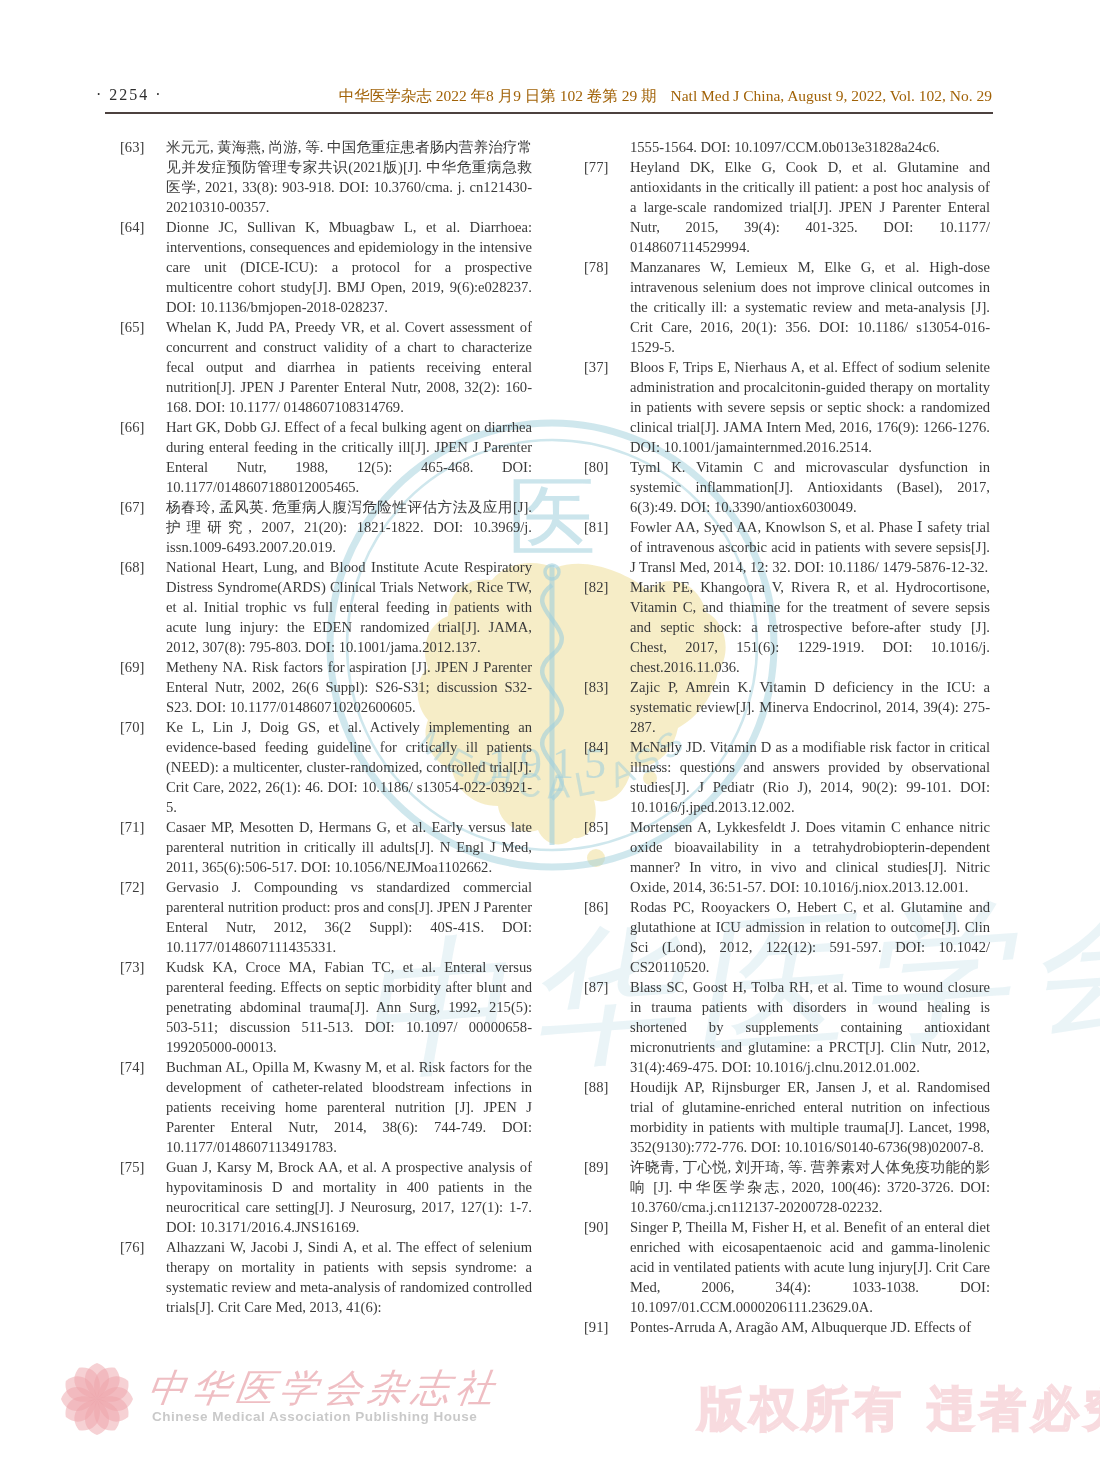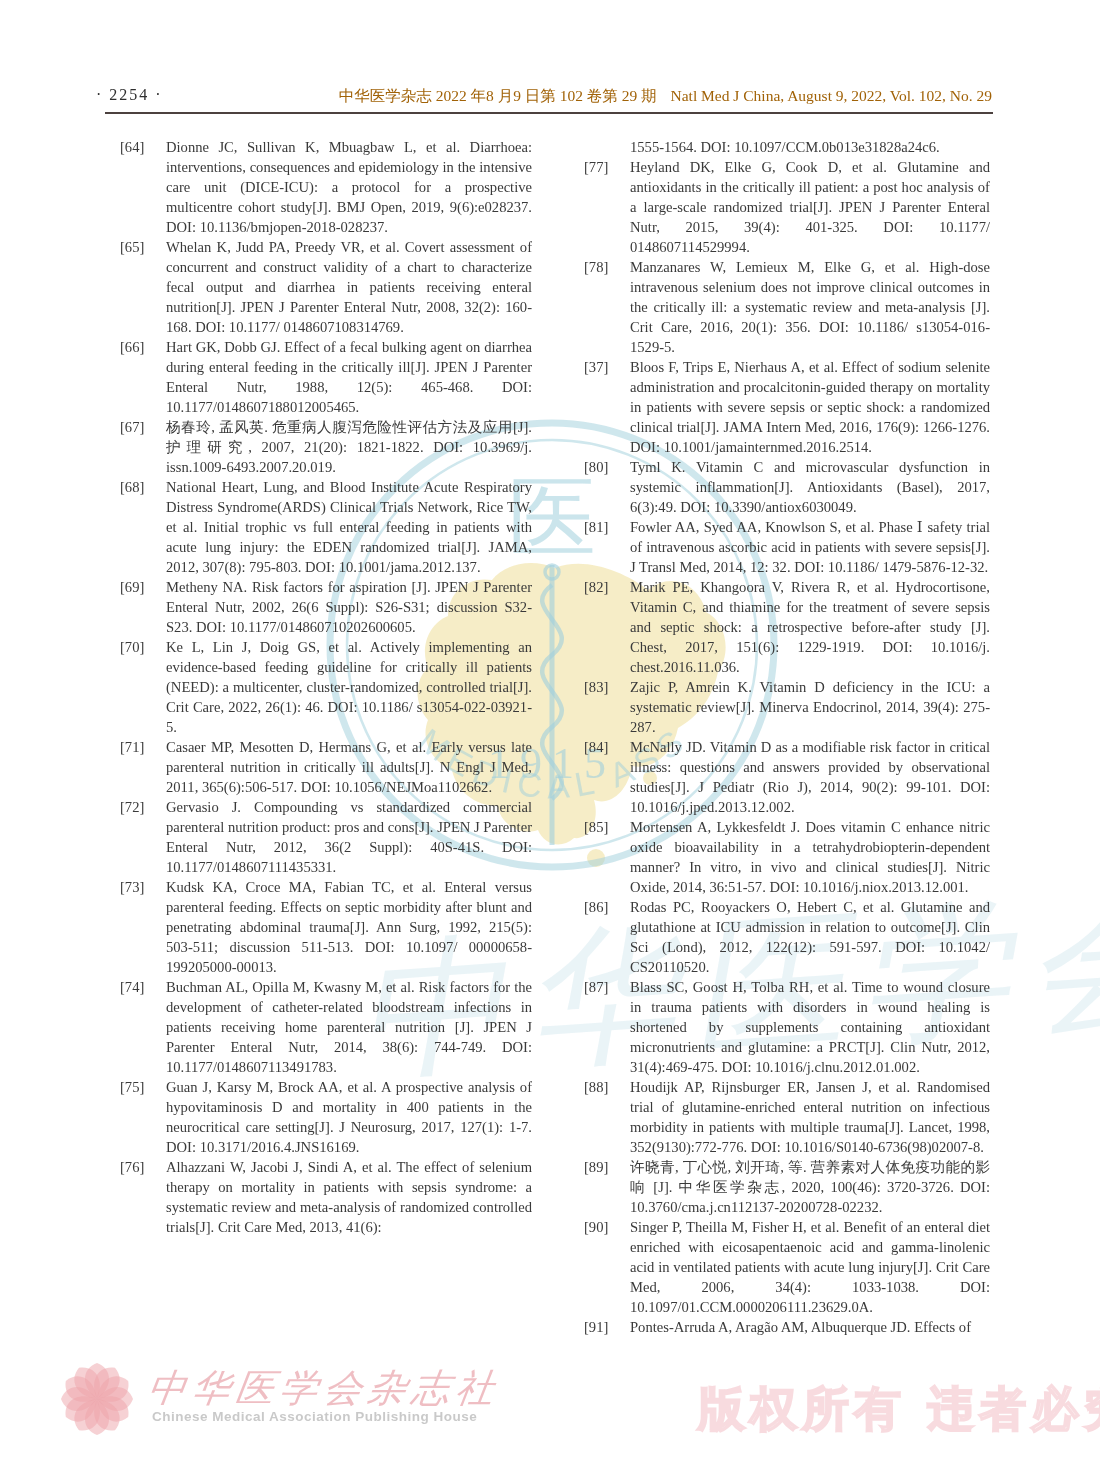--- a/index.html
+++ b/index.html
@@ -110,20 +110,24 @@
   <div class="wm wm-pub-en">Chinese Medical Association Publishing House</div>
   <div class="wm wm-copyright">版权所有  违者必究</div>
 
   <div class="hdr-pagenum">· 2254 ·</div>
   <div class="hdr-journal">
     <span class="cn">中华医学杂志 2022 年8 月9 日第 102 卷第 29 期</span><span>Natl Med J China, August 9, 2022, Vol. 102, No. 29</span>
   </div>
   <div class="hdr-rule"></div>
 
   <div class="col col-left">
+    <div class="ref">
+      <span class="ref-num">[63]</span>
+      <span class="ref-text">米元元, 黄海燕, 尚游, 等. 中国危重症患者肠内营养治疗常见并发症预防管理专家共识(2021版)[J]. 中华危重病急救医学, 2021, 33(8): 903-918. DOI: 10.3760/cma. j. cn121430-20210310-00357.</span>
+    </div>
 
     <div class="ref">
       <span class="ref-num">[64]</span>
       <span class="ref-text">Dionne JC, Sullivan K, Mbuagbaw L, et al. Diarrhoea: interventions, consequences and epidemiology in the intensive care unit (DICE-ICU): a protocol for a prospective multicentre cohort study[J]. BMJ Open, 2019, 9(6):e028237. DOI: 10.1136/bmjopen-2018-028237.</span>
     </div>
 
     <div class="ref">
       <span class="ref-num">[65]</span>
       <span class="ref-text">Whelan K, Judd PA, Preedy VR, et al. Covert assessment of concurrent and construct validity of a chart to characterize fecal output and diarrhea in patients receiving enteral nutrition[J]. JPEN J Parenter Enteral Nutr, 2008, 32(2): 160-168. DOI: 10.1177/ 0148607108314769.</span>
     </div>

